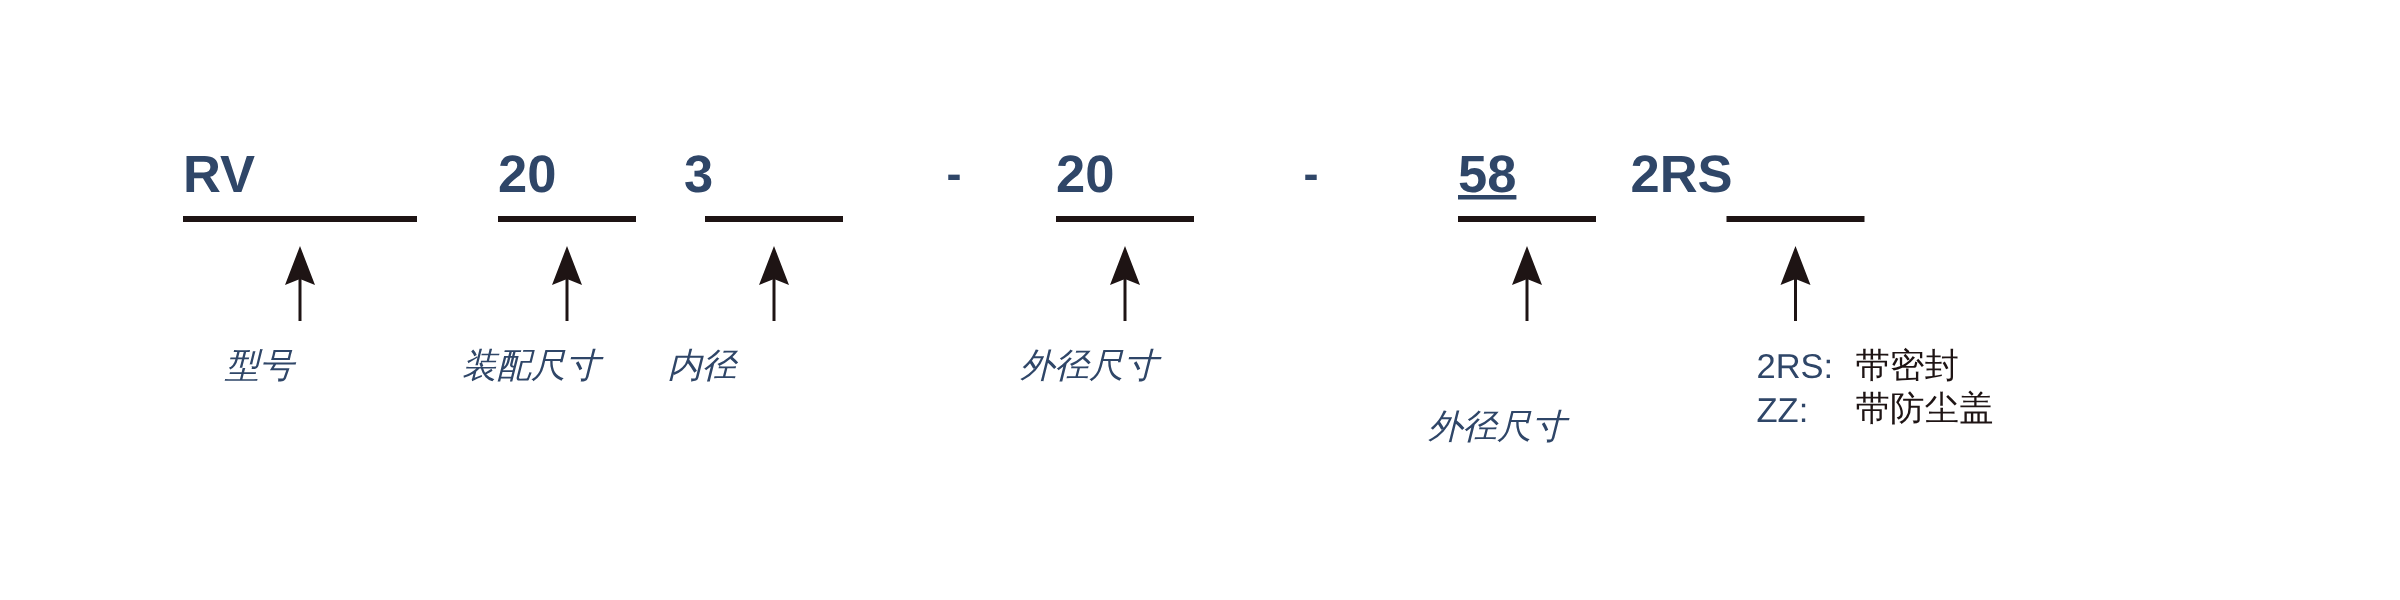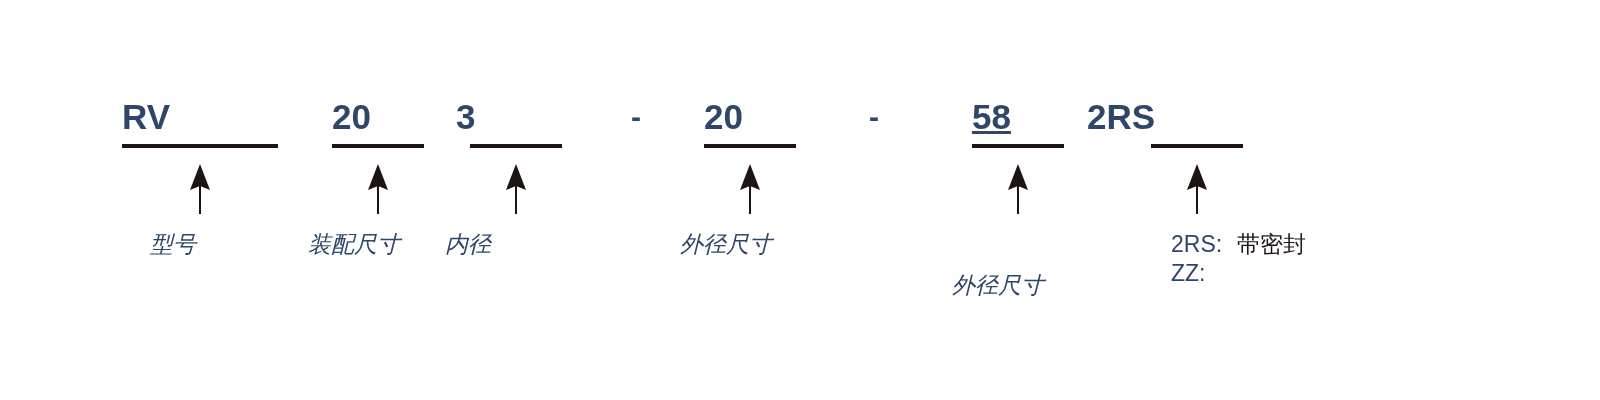--- a/index.html
+++ b/index.html
@@ -139,14 +139,15 @@
     </svg>
 </div>
 
 <div class="legend">
   <div class="legend-row">
     <span class="legend-key">2RS:</span>
     <span class="legend-val">带密封</span>
   </div>
   <div class="legend-row">
     <span class="legend-key">ZZ:</span>
+    <span class="legend-val">带防尘盖</span>
   </div>
 </div>
 
 </body></html>

